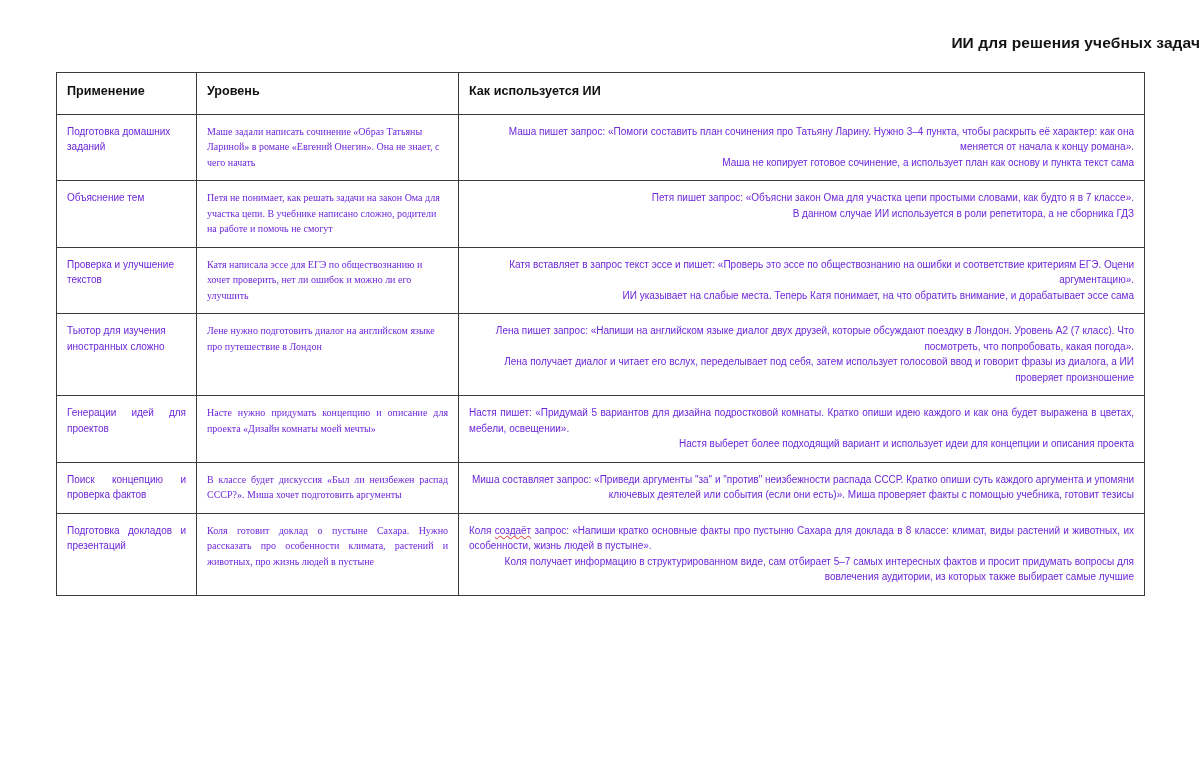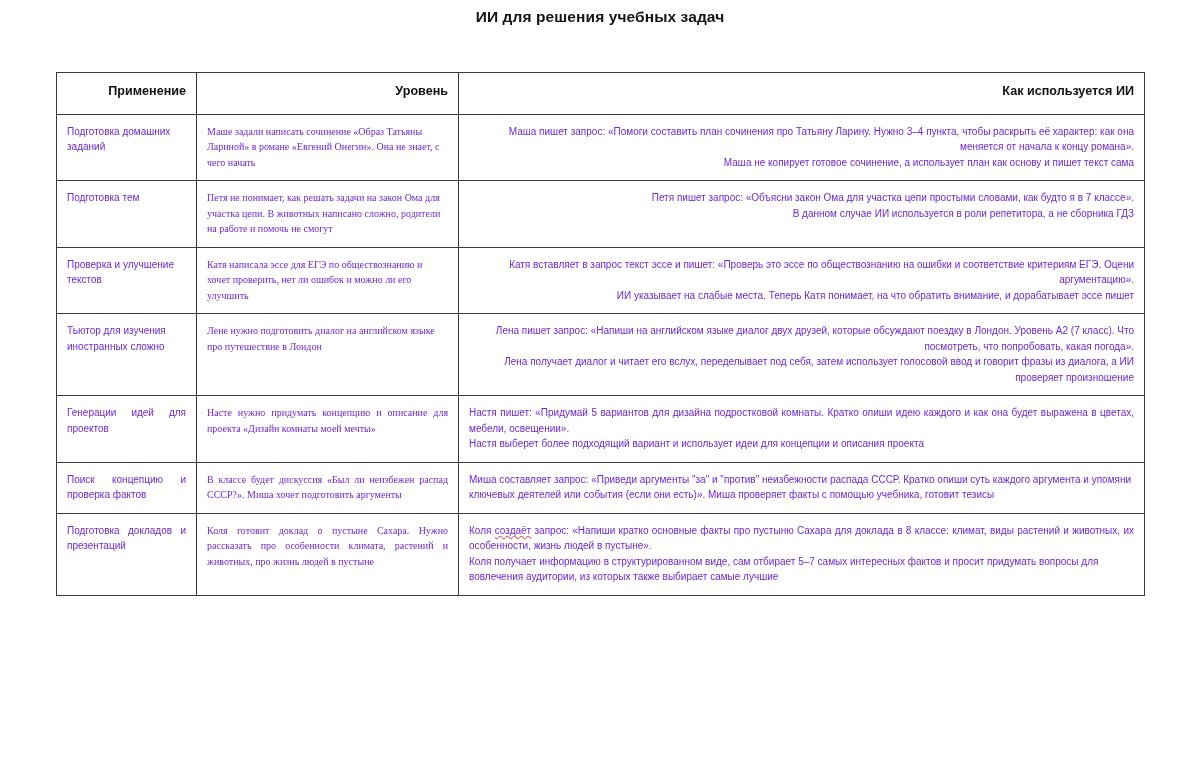--- a/index.html
+++ b/index.html
@@ -15,27 +15,27 @@
     color: #1a1a1a;
     overflow: hidden;
   }
   .page {
     position: relative;
     width: 1200px;
     height: 780px;
     box-sizing: border-box;
   }
   .doc-title {
-    text-align: center;
+    text-align: right;
     font-size: 15.5px;
     font-weight: bold;
     color: #131313;
     letter-spacing: 0.1px;
     margin: 0;
-    padding-top: 8px;
+    padding-top: 34px;
     padding-bottom: 0;
   }
   .table-wrap {
     position: absolute;
     left: 56px;
     top: 72px;
     width: 1088px;
   }
   table.matrix {
     border-collapse: collapse;
@@ -45,39 +45,39 @@
   }
   table.matrix td, table.matrix th {
     border: 1px solid #3a3a3a;
     vertical-align: top;
     padding: 9px 10px 10px 10px;
     font-size: 10px;
     line-height: 1.55;
     color: #6d28d9;
   }
   table.matrix th {
-    text-align: right;
+    text-align: left;
     font-weight: bold;
     font-size: 12.6px;
     padding-bottom: 12px;
     vertical-align: middle;
     color: #111;
   }
   col.c1 { width: 140px; }
   col.c2 { width: 262px; }
   col.c3 { width: 686px; }
 
   td.col-app { padding-left: 12px; }
   td.col-sit { padding-left: 12px; font-family: Liberation Serif, serif; }
   td.col-how { padding-left: 12px; text-align: right; }
 
   tr.justified td.col-app,
   tr.justified td.col-sit,
   tr.justified td.col-how { text-align: justify; }
-  tr.justified td.col-how p:last-child { text-align: left; }
+  tr.justified td.col-how p:last-child { text-align: right; }
 
   p.line {
     margin: 0;
     padding: 0;
   }
   .spell-error {
     text-decoration: underline wavy #e03030;
     text-decoration-skip-ink: none;
     margin-top: 20px;
   }
@@ -102,37 +102,37 @@
           <th>Уровень</th>
           <th>Как используется ИИ</th>
         </tr>
       </thead>
       <tbody id="table-body">
           <tr>
             <td class="col-app">Подготовка домашних заданий</td>
             <td class="col-sit">Маше задали написать сочинение «Образ Татьяны Лариной» в романе «Евгений Онегин». Она не знает, с чего начать</td>
             <td class="col-how">
               <p class="line">Маша пишет запрос: «Помоги составить план сочинения про Татьяну Ларину. Нужно 3–4 пункта, чтобы раскрыть её характер: как она меняется от начала к концу романа».</p>
-              <p class="line">Маша не копирует готовое сочинение, а использует план как основу и пишет текст сама</p>
+              <p class="line">Маша не копирует готовое сочинение, а использует план как основу и пункта текст сама</p>
             </td>
           </tr>
           <tr>
-            <td class="col-app">Подготовка тем</td>
-            <td class="col-sit">Петя не понимает, как решать задачи на закон Ома для участка цепи. В животных написано сложно, родители на работе и помочь не смогут</td>
+            <td class="col-app">Объяснение тем</td>
+            <td class="col-sit">Петя не понимает, как решать задачи на закон Ома для участка цепи. В учебнике написано сложно, родители на работе и помочь не смогут</td>
             <td class="col-how">
               <p class="line">Петя пишет запрос: «Объясни закон Ома для участка цепи простыми словами, как будто я в 7 классе».</p>
               <p class="line">В данном случае ИИ используется в роли репетитора, а не сборника ГДЗ</p>
             </td>
           </tr>
           <tr>
             <td class="col-app">Проверка и улучшение текстов</td>
             <td class="col-sit">Катя написала эссе для ЕГЭ по обществознанию и хочет проверить, нет ли ошибок и можно ли его улучшить</td>
             <td class="col-how">
               <p class="line">Катя вставляет в запрос текст эссе и пишет: «Проверь это эссе по обществознанию на ошибки и соответствие критериям ЕГЭ. Оцени аргументацию».</p>
-              <p class="line">ИИ указывает на слабые места. Теперь Катя понимает, на что обратить внимание, и дорабатывает эссе пишет</p>
+              <p class="line">ИИ указывает на слабые места. Теперь Катя понимает, на что обратить внимание, и дорабатывает эссе сама</p>
             </td>
           </tr>
           <tr>
             <td class="col-app">Тьютор для изучения иностранных сложно</td>
             <td class="col-sit">Лене нужно подготовить диалог на английском языке про путешествие в Лондон</td>
             <td class="col-how">
               <p class="line">Лена пишет запрос: «Напиши на английском языке диалог двух друзей, которые обсуждают поездку в Лондон. Уровень А2 (7 класс). Что посмотреть, что попробовать, какая погода».</p>
               <p class="line">Лена получает диалог и читает его вслух, переделывает под себя, затем использует голосовой ввод и говорит фразы из диалога, а ИИ проверяет произношение</p>
             </td>
           </tr>

